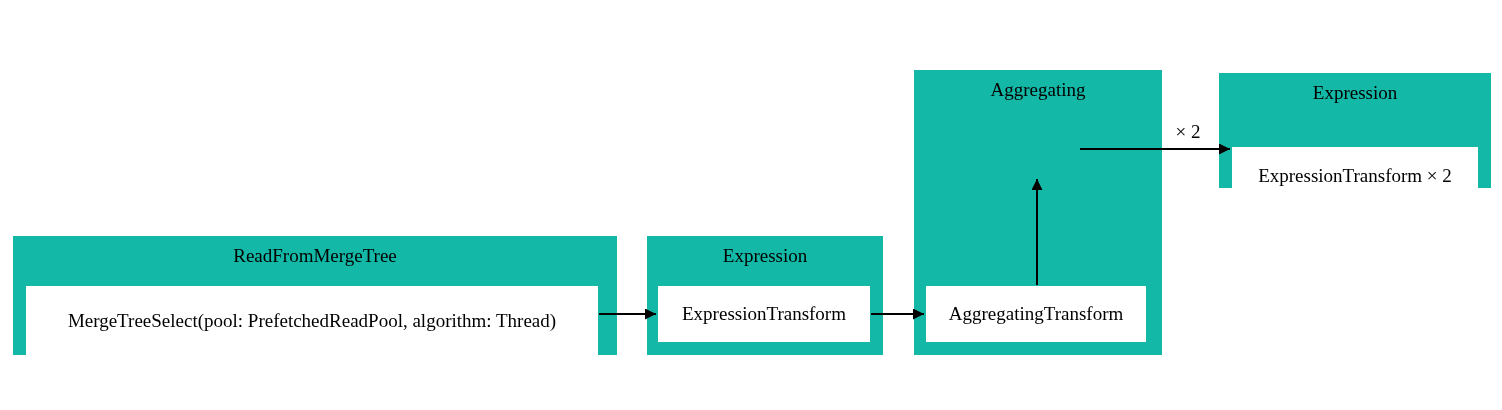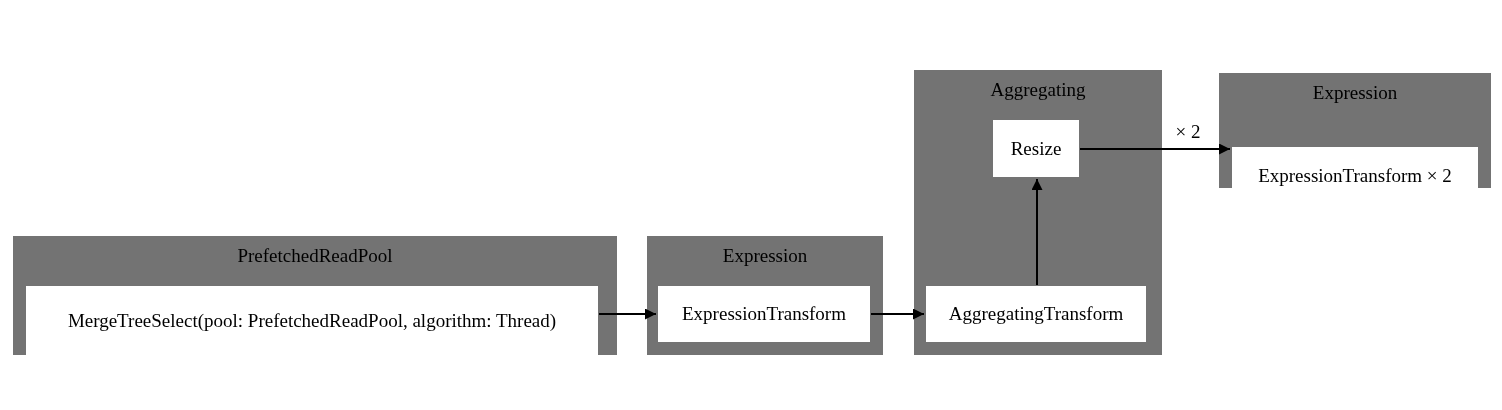--- a/index.html
+++ b/index.html
@@ -11,21 +11,21 @@
     position: relative;
     width: 1502px;
     height: 410px;
     background: #ffffff;
     overflow: hidden;
     font-family: "Liberation Serif", "DejaVu Serif", serif;
     color: #000000;
   }
   .cluster {
     position: absolute;
-    background: #737373;
+    background: #14b8a6;
   }
   .cluster-title {
     position: absolute;
     left: 0;
     right: 0;
     top: 10px;
     text-align: center;
     font-size: 19px;
     line-height: 20px;
     white-space: nowrap;
@@ -52,42 +52,41 @@
     transform: translateX(-50%);
     white-space: nowrap;
   }
 </style>
 </head>
 <body>
 
 <div class="canvas">
 
   <div class="cluster" style="left:13px; top:236px; width:604px; height:119px;">
-    <div class="cluster-title">PrefetchedReadPool</div>
+    <div class="cluster-title">ReadFromMergeTree</div>
   </div>
 
   <div class="cluster" style="left:647px; top:236px; width:236px; height:119px;">
     <div class="cluster-title">Expression</div>
   </div>
 
   <div class="cluster" style="left:914px; top:70px; width:248px; height:285px;">
     <div class="cluster-title">Aggregating</div>
   </div>
 
   <div class="cluster" style="left:1219px; top:73px; width:272px; height:115px;">
     <div class="cluster-title">Expression</div>
   </div>
 
   <div class="node" style="left:26px; top:286px; width:572px; height:70px;">MergeTreeSelect(pool: PrefetchedReadPool, algorithm: Thread)</div>
 
   <div class="node" style="left:926px; top:286px; width:220px; height:56px;">AggregatingTransform</div>
 
   <div class="node" style="left:658px; top:286px; width:212px; height:56px;">ExpressionTransform</div>
 
-  <div class="node" style="left:993px; top:120px; width:86px; height:57px;">Resize</div>
 
   <div class="node" style="left:1232px; top:120px; width:246px; height:57px;margin-top:27px;">ExpressionTransform × 2</div>
 
   <svg class="edges" width="1502" height="410" viewBox="0 0 1502 410">
     <defs>
       <marker id="arrow" viewBox="0 0 10 10" refX="10" refY="5" markerWidth="15" markerHeight="11" markerUnits="userSpaceOnUse" orient="auto">
         <path d="M0,0 L10,5 L0,10 z" fill="#000000"></path>
       </marker>
     </defs>
     <line x1="599" y1="314" x2="656" y2="314" stroke="#000000" stroke-width="2" marker-end="url(#arrow)"></line>

